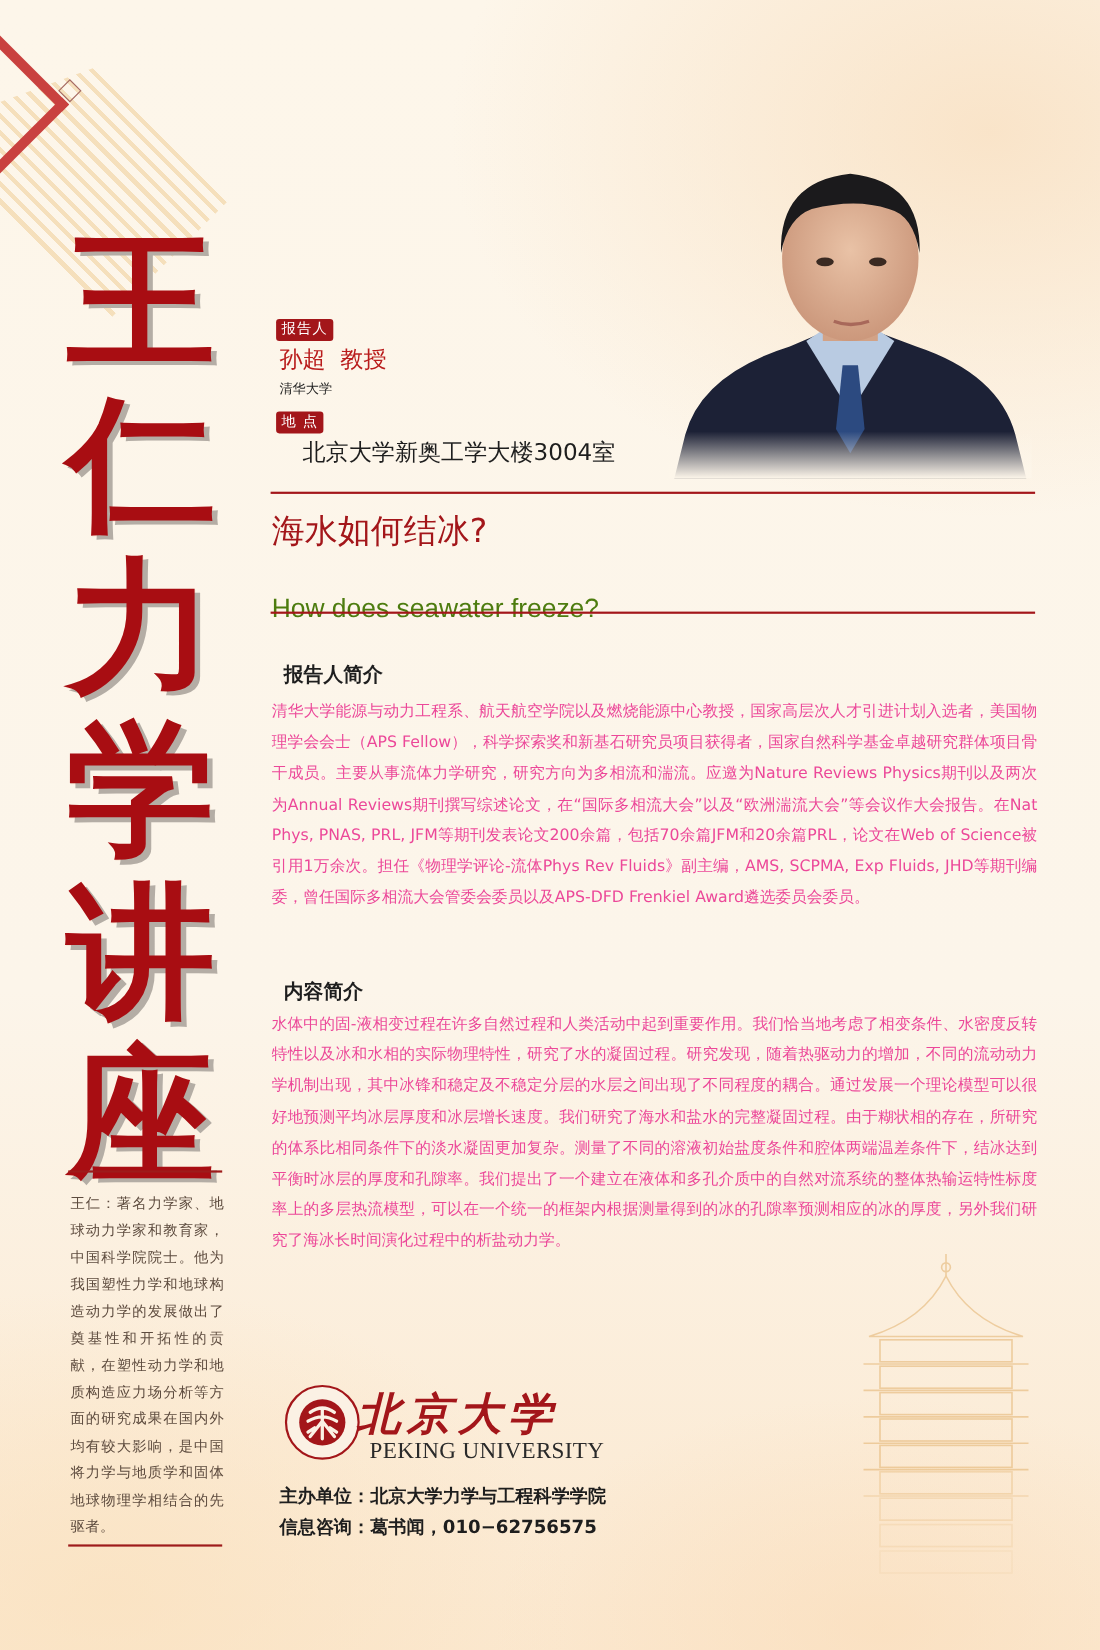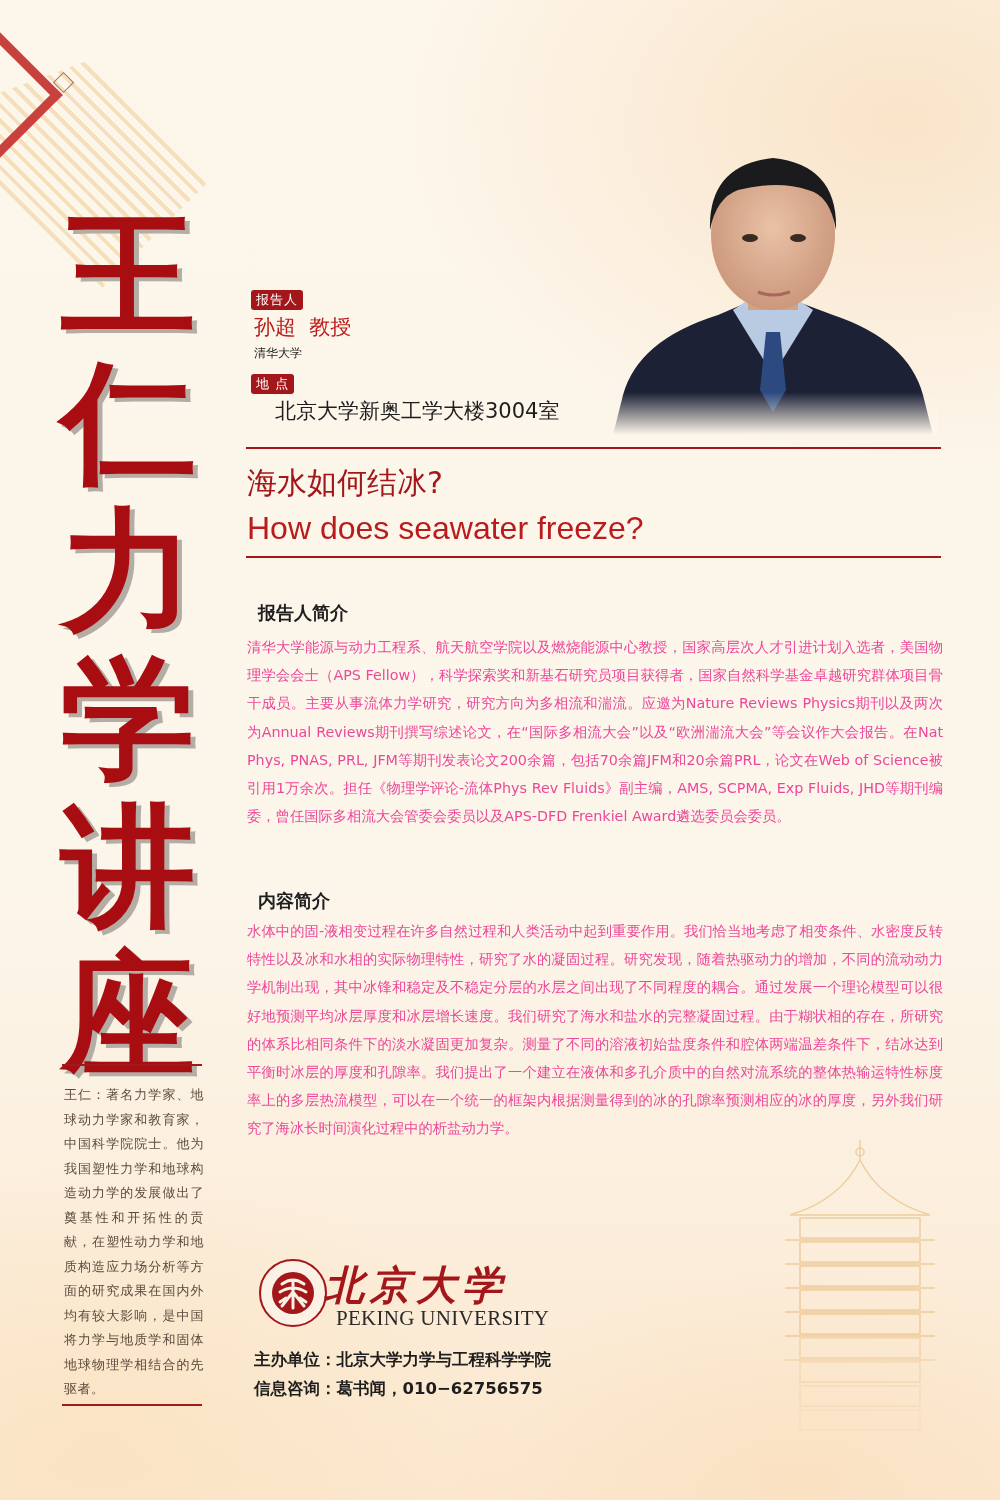--- a/index.html
+++ b/index.html
@@ -62,21 +62,21 @@
     }
     .speaker-name { position: absolute; left: 254px; top: 313px; font-size: 21px; color: #b91c1c; }
     .affil { position: absolute; left: 254px; top: 345px; font-size: 12px; color: #1e1e1e; }
     .venue { position: absolute; left: 254px; top: 397px; font-size: 21px; color: #1e1e1e; margin-left: 21px; }
     .photo {
       position: absolute; left: 608px; top: 150px; width: 330px; height: 285px; overflow: hidden;
     }
     .photo svg { width: 100%; height: 100%; }
     .rule { position: absolute; left: 246px; width: 695px; height: 2px; background: #a3161a; }
     .talk-cn { position: absolute; left: 247px; top: 463px; font-size: 30px; color: #a3161a; font-weight: 500; }
-    .talk-en { position: absolute; left: 247px; top: 510px; font-family: "Liberation Sans", sans-serif; font-size: 32px; color: #b91c1c; }
+    .talk-en { position: absolute; left: 247px; top: 540px; font-family: "Liberation Sans", sans-serif; font-size: 24px; color: #4d7c0f; }
     .sec-h { position: absolute; left: 258px; font-size: 18px; font-weight: bold; color: #1e1e1e; }
     .para {
       position: absolute; left: 247px; width: 696px;
       font-size: 14.3px; line-height: 28.2px; color: #ec4899; text-align: justify;
       font-family: "DejaVu Sans", sans-serif;
     }
     .pagoda { position: absolute; left: 780px; top: 1140px; width: 160px; height: 360px; opacity: 0.55; }
     .logo { position: absolute; left: 258px; top: 1258px; width: 70px; height: 70px; }
     .logo-cn {
       position: absolute; left: 324px; top: 1258px; font-family: "DejaVu Serif", serif;

